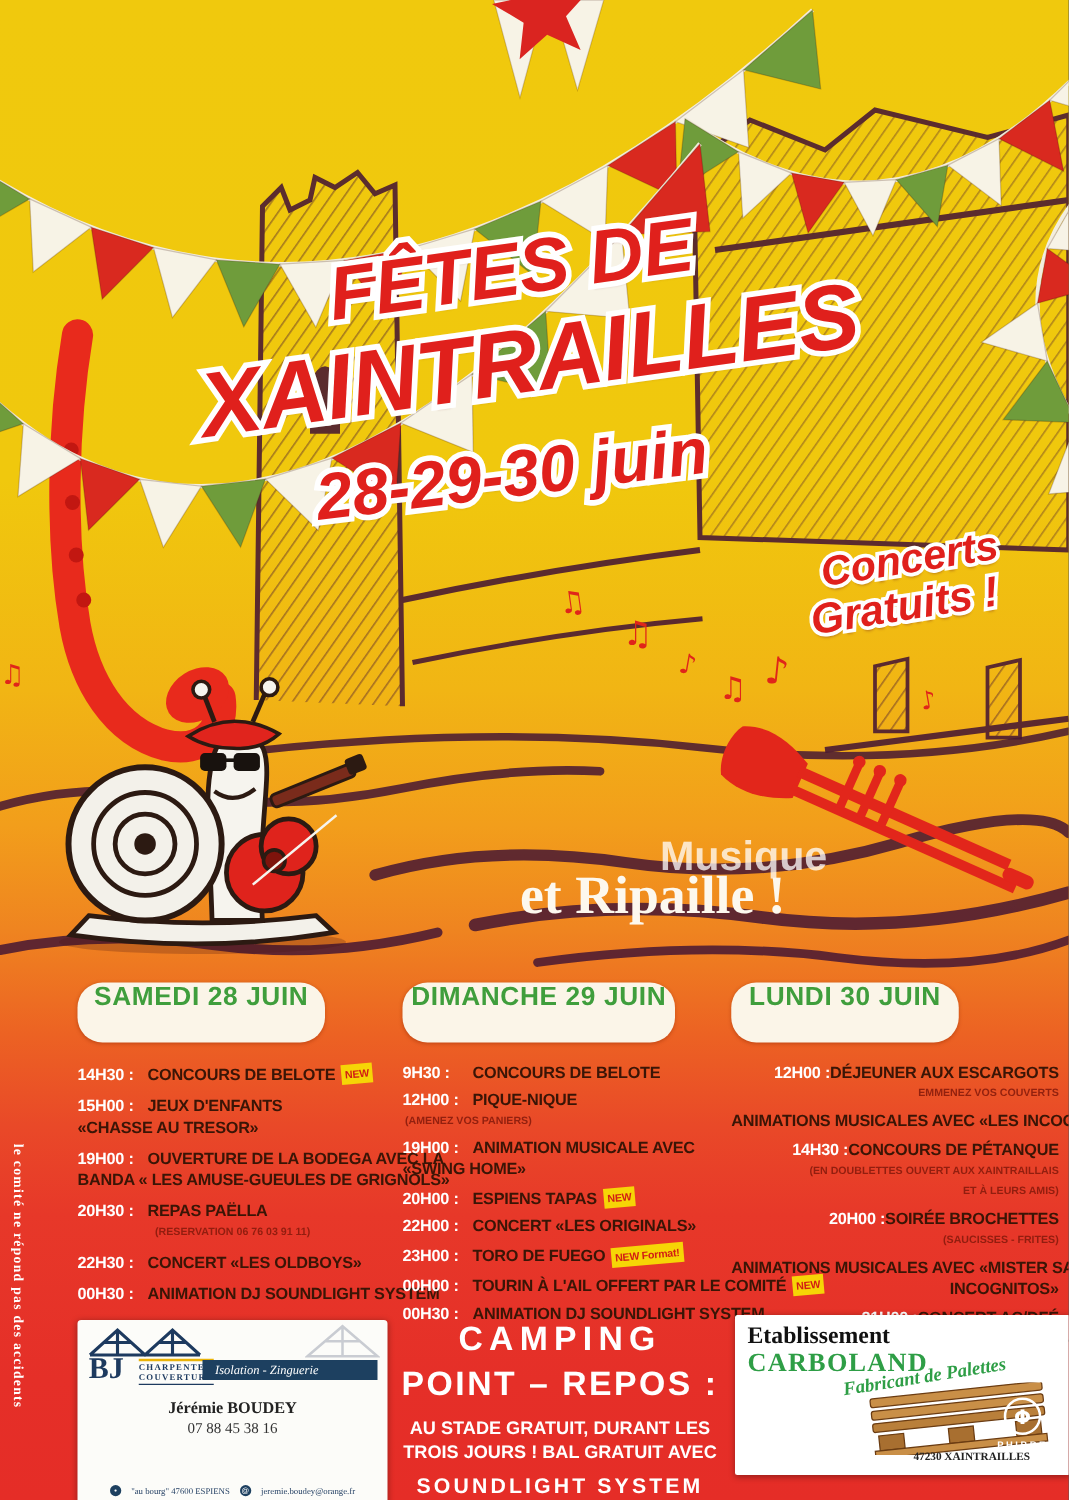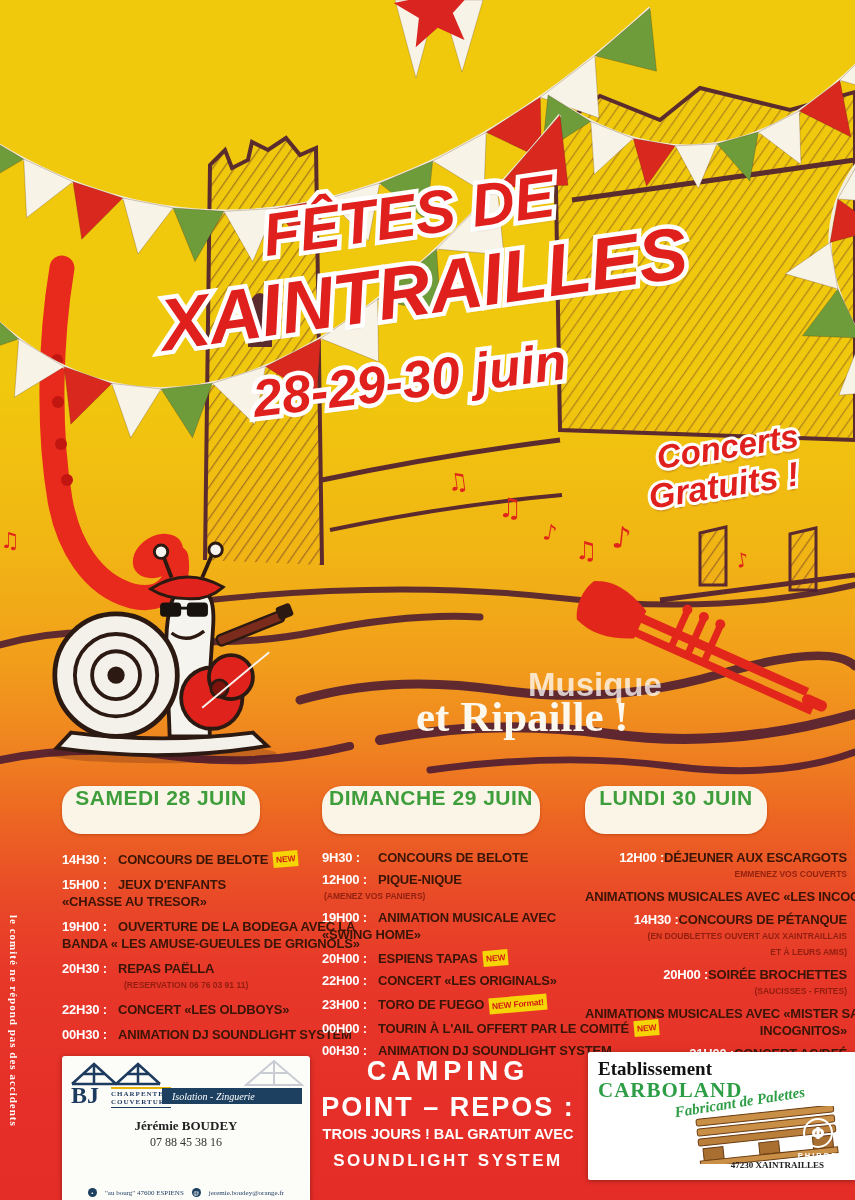--- a/index.html
+++ b/index.html
@@ -354,20 +354,21 @@
       <span class="dot-ic">•</span>
       <span>"au bourg" 47600 ESPIENS</span>
       <span class="dot-ic">@</span>
       <span>jeremie.boudey@orange.fr</span>
     </div>
   </div>
 
   <div class="camping">
     <div class="c1">CAMPING</div>
     <div class="c2">POINT – REPOS :</div>
+    <div class="c3">AU STADE GRATUIT, DURANT LES</div>
     <div class="c4">TROIS JOURS ! BAL GRATUIT AVEC</div>
     <div class="c5">SOUNDLIGHT SYSTEM</div>
 
   </div>
 
   <div class="cb-card">
     <div class="cb-et">Etablissement</div>
     <div class="cb-name">CARBOLAND</div>
     <div class="cb-tag">Fabricant de Palettes</div>
     <svg style="position:absolute;right:14px;top:54px;" width="150" height="58" viewBox="0 0 150 58">

